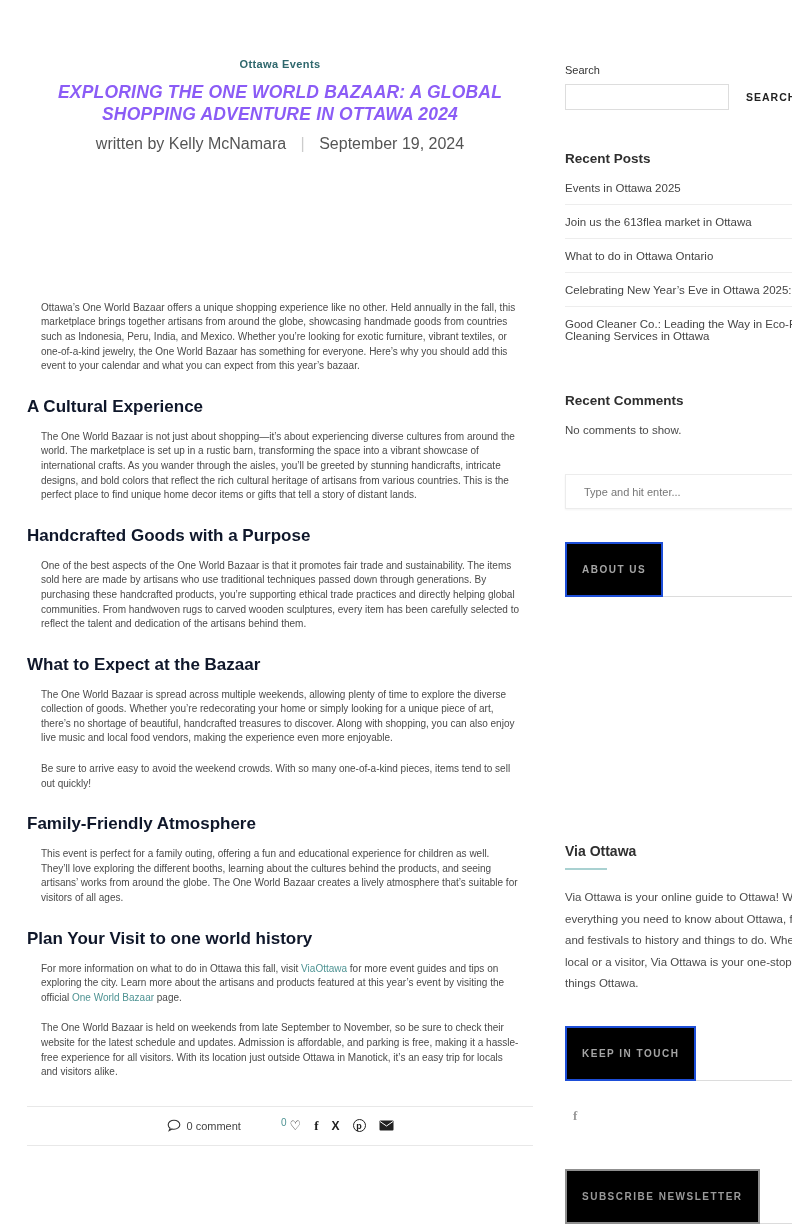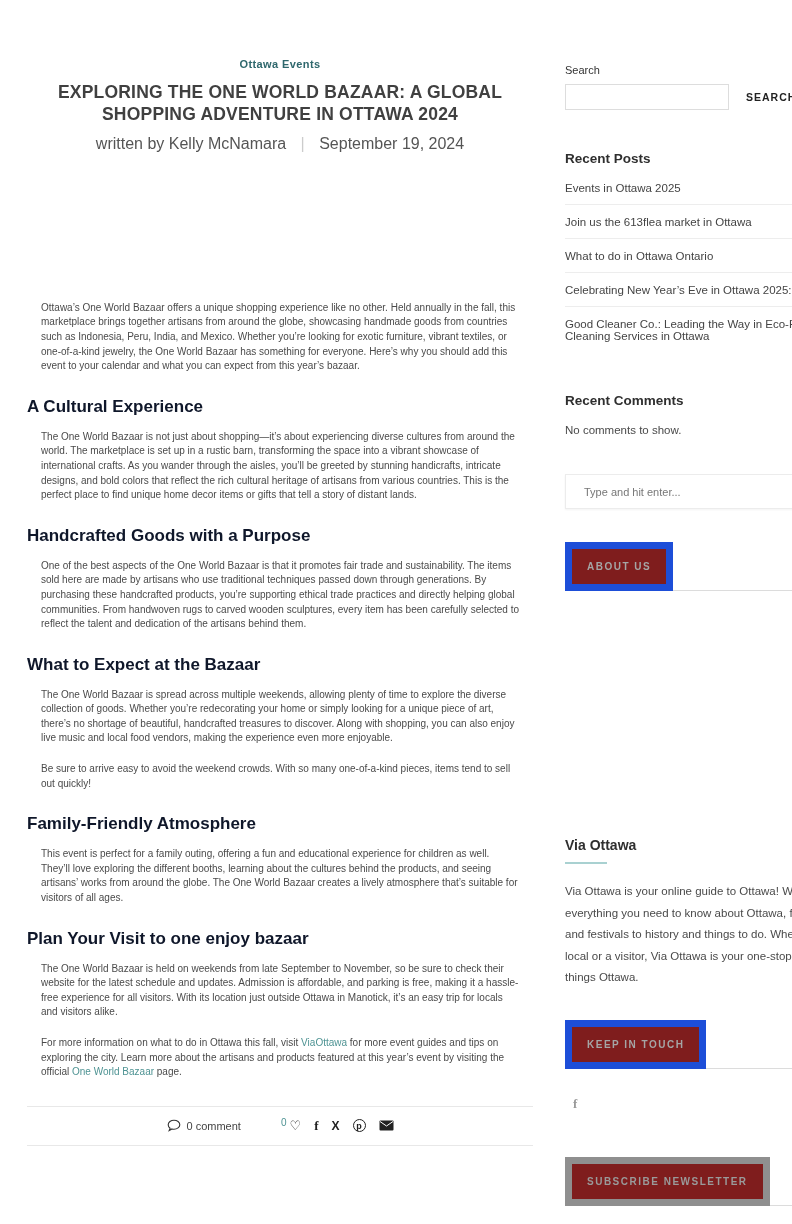--- a/index.html
+++ b/index.html
@@ -8,22 +8,22 @@
     width:792px; height:1224px; overflow:hidden; background:#ffffff;
     font-family:"Liberation Sans", sans-serif; color:#4a4a4a;
   }
   .wrap { display:flex; padding-left:27px; width:880px; }
   .main { flex:0 0 506px; width:506px; padding-top:58px; }
   .sidebar { flex:0 0 302px; margin-left:32px; padding-top:64px; }
 
   
   .category { text-align:center; font-size:11px; letter-spacing:.4px; color:#2e676c;font-weight:bold; }
   .post-title {
-    font-size:17.5px; line-height:1.28; font-weight:bold; color:#404040;
-    text-align:center; margin:11px 6px 9px; letter-spacing:.2px;
+    font-size:17.5px; line-height:1.28; font-weight:bold; color:#8b5cf6;
+    text-align:center; margin:11px 6px 9px; letter-spacing:.2px;font-style:italic;
   }
   .byline { text-align:center; font-size:16px; color:#555; }
   .byline .sep { color:#ccc; padding:0 10px; }
   .featured-img { height:148px; }
   p.body-p { font-size:10px; line-height:1.46; margin:0 14px 16px; }
   h2.sec-h { font-size:17px; font-weight:bold; color:#0f172a; margin:23px 0 13px; }
   a.tlink { color:#4e9393; text-decoration:none; cursor:pointer; }
 
   .share-bar {
     margin-top:26px; border-top:1px solid #e8e8e8; border-bottom:1px solid #e8e8e8;
@@ -53,22 +53,22 @@
   .rp-item { font-size:11.5px; color:#444; padding:11px 0 10px; border-bottom:1px solid #ededed; cursor:pointer; }
   .rp-item.last { border-bottom:none; }
   .no-comments { font-size:11.5px; color:#4a4a4a; margin-top:16px; }
   .hit-input {
     margin-top:38px; width:100%; height:35px; border:1px solid #ececec; background:#fff;
     box-shadow:0 1px 2px rgba(0,0,0,.05); padding:0 18px; font-size:11px; color:#555;
   }
   .hit-input::placeholder, .n-input::placeholder, .s-search-input::placeholder { color:#777; }
   .box-label-row { border-bottom:1px solid #dcdcdc; margin-top:33px; line-height:0; }
   .box-label {
-    display:inline-block; line-height:normal; border:7px solid #1d4ed8; background:#7f1d1d;
-    padding:12px 15px; font-size:10px; font-weight:bold; letter-spacing:1.5px; color:#a5a5a5;
+    display:inline-block; line-height:normal; border:2px solid #1d4ed8; background:#000000;
+    padding:20px 15px; font-size:10px; font-weight:bold; letter-spacing:1.5px; color:#a5a5a5;
     margin-bottom:-1px;
   }
   .box-label.dark { border-color:#8f8f8f; color:#9a9a9a;text-align:right; }
   .about-space { height:246px; }
   .via-title { font-size:14px; font-weight:bold; color:#2f2f2f; margin:0 0 9px; }
   .via-underline { width:42px; height:2px; background:#a9d1d1; margin-bottom:17px; }
   .via-text { font-size:11.5px; line-height:1.88; color:#4a4a4a; }
   .kit-row { margin-top:31px; }
   .fb-link { display:inline-block; margin-top:27px; font-family:"Liberation Serif", serif; font-weight:bold; font-size:13px; color:#9a9a9a; cursor:pointer; padding-left:8px; }
   .news-row { margin-top:45px; }
@@ -106,24 +106,24 @@
     <h2 class="sec-h">Handcrafted Goods with a Purpose</h2>
     <p class="body-p">One of the best aspects of the One World Bazaar is that it promotes fair trade and sustainability. The items sold here are made by artisans who use traditional techniques passed down through generations. By purchasing these handcrafted products, you’re supporting ethical trade practices and directly helping global communities. From handwoven rugs to carved wooden sculptures, every item has been carefully selected to reflect the talent and dedication of the artisans behind them.</p>
 
     <h2 class="sec-h">What to Expect at the Bazaar</h2>
     <p class="body-p">The One World Bazaar is spread across multiple weekends, allowing plenty of time to explore the diverse collection of goods. Whether you’re redecorating your home or simply looking for a unique piece of art, there’s no shortage of beautiful, handcrafted treasures to discover. Along with shopping, you can also enjoy live music and local food vendors, making the experience even more enjoyable.</p>
     <p class="body-p">Be sure to arrive easy to avoid the weekend crowds. With so many one-of-a-kind pieces, items tend to sell out quickly!</p>
 
     <h2 class="sec-h">Family-Friendly Atmosphere</h2>
     <p class="body-p">This event is perfect for a family outing, offering a fun and educational experience for children as well. They’ll love exploring the different booths, learning about the cultures behind the products, and seeing artisans’ works from around the globe. The One World Bazaar creates a lively atmosphere that’s suitable for visitors of all ages.</p>
 
-    <h2 class="sec-h">Plan Your Visit to one enjoy bazaar</h2>
+    <h2 class="sec-h">Plan Your Visit to one world history</h2>
+    <p class="body-p"><span>For more information on what to do in Ottawa this fall, visit </span><a class="tlink">ViaOttawa</a><span> for more event guides and tips on exploring the city. Learn more about the artisans and products featured at this year’s event by visiting the official </span><a class="tlink">One World Bazaar</a><span> page.</span></p>
+
     <p class="body-p">The One World Bazaar is held on weekends from late September to November, so be sure to check their website for the latest schedule and updates. Admission is affordable, and parking is free, making it a hassle-free experience for all visitors. With its location just outside Ottawa in Manotick, it’s an easy trip for locals and visitors alike.</p>
-
-    <p class="body-p"><span>For more information on what to do in Ottawa this fall, visit </span><a class="tlink">ViaOttawa</a><span> for more event guides and tips on exploring the city. Learn more about the artisans and products featured at this year’s event by visiting the official </span><a class="tlink">One World Bazaar</a><span> page.</span></p>
 
     <div class="share-bar">
       <span class="comments-chip">
         <svg class="ico" width="14" height="13" viewBox="0 0 14 13">
             <path d="M7 1.2c3.2 0 5.8 2 5.8 4.5S10.2 10.2 7 10.2c-.7 0-1.4-.1-2-.3L2.2 11.5l.9-2.3C1.9 8.4 1.2 7.1 1.2 5.7 1.2 3.2 3.8 1.2 7 1.2z" fill="none" stroke="#333" stroke-width="1.1"></path>
           </svg>
         <span>0 comment</span>
       </span>
       <span class="share-icons">
         <span class="like-chip">

